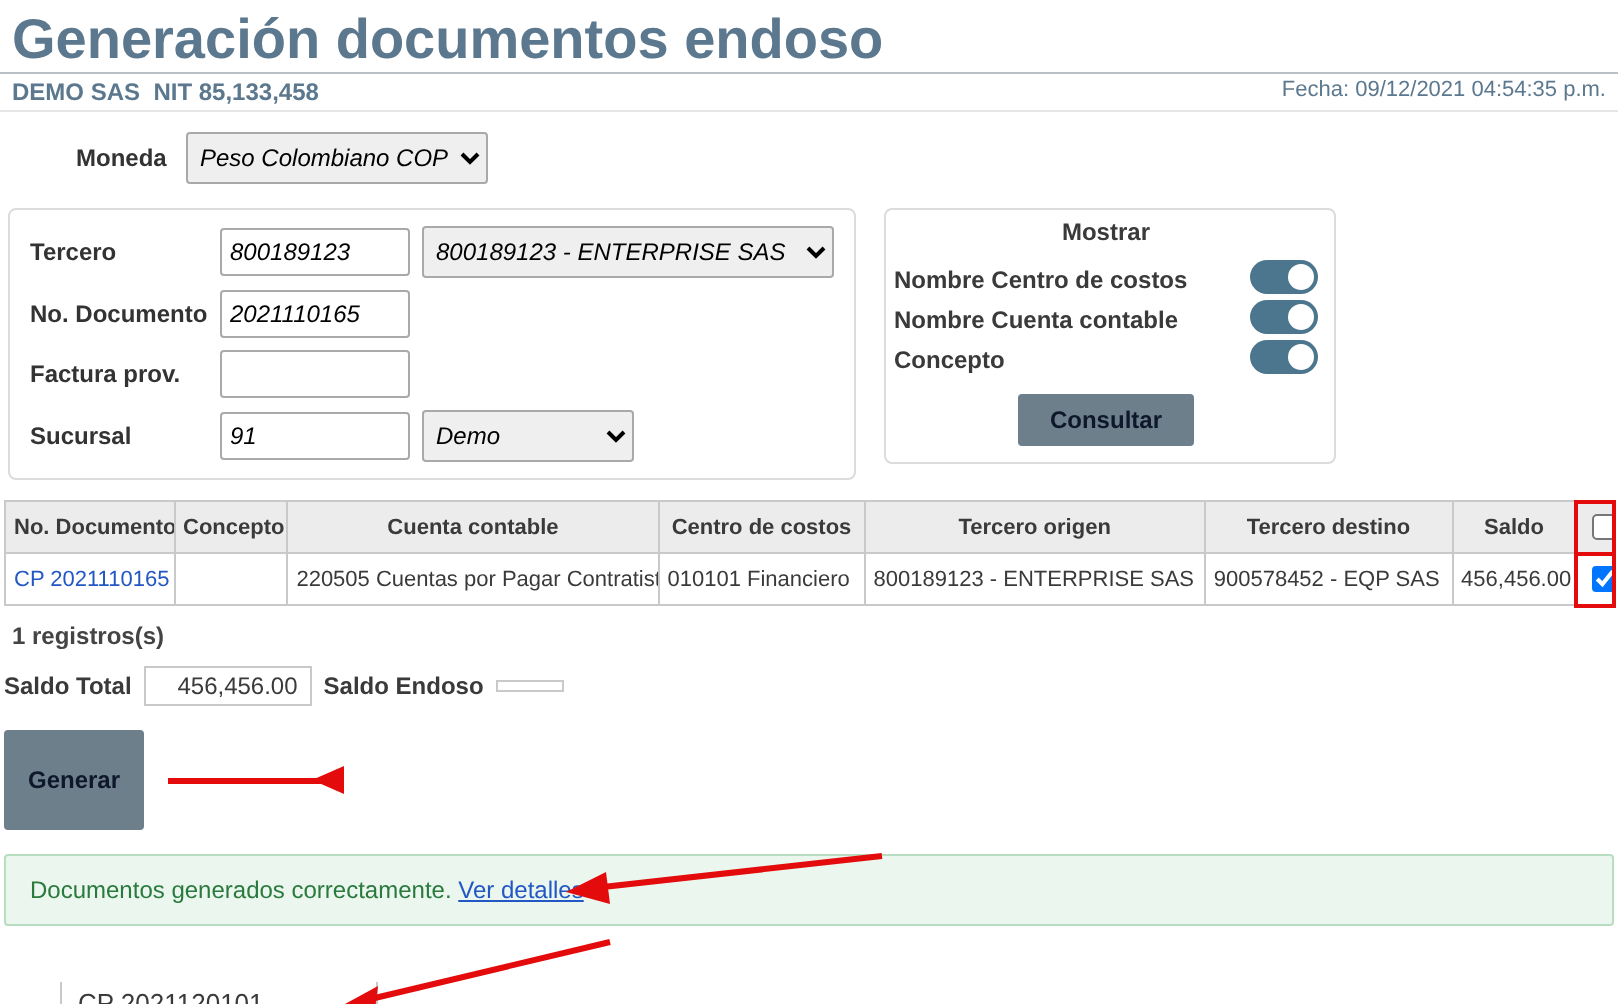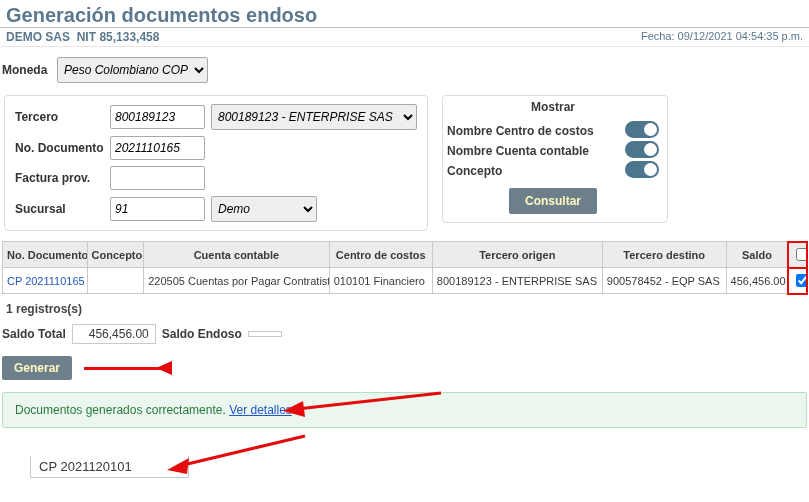--- a/index.html
+++ b/index.html
@@ -1,17 +1,17 @@
 <!DOCTYPE html>
 <html><head>
 <meta charset="utf-8">
 <style>
   html,body{margin:0;padding:0;font-family:"Segoe UI",Tahoma,sans-serif;font-size:12px;color:#3a3a3a;background:#fff;}
   .page{width:809px;position:relative;}
-  .title{font-size:20px;color:#5b788e;font-weight:600;padding:4px 6px 0 6px;}
+  .title{font-size:28px;color:#5b788e;font-weight:600;padding:4px 6px 0 6px;}
   .hr1{border:none;border-top:1px solid #b9c0c6;margin:0;}
   .subbar{display:flex;justify-content:space-between;padding:2px 6px;font-size:12px;}
   .subbar .co{color:#5b788e;font-weight:700;}
   .subbar .date{color:#5b788e;font-size:11px;}
   .hr2{border:none;border-top:1px solid #e6e6e6;margin:0 0 10px 0;}
   .row{display:flex;align-items:flex-start;padding:0 2px;}
   .fld{display:flex;align-items:center;margin-bottom:6px;}
   .fld label{display:inline-block;width:95px;font-weight:700;color:#333;}
   .fld.money label{width:55px;}
   input.text, select.sel{
@@ -19,22 +19,22 @@
     padding:2px 4px;height:18px;box-sizing:content-box;font-style:italic;
   }
   input.text{width:120px;}
   select.sel{height:22px;padding:1px 2px;}
   .left-form{border:1px solid #dcdcdc;border-radius:4px;padding:8px 10px;margin:6px 0 0 2px;}
   .mostrar-box{border:1px solid #dcdcdc;border-radius:4px;padding:4px 8px 8px 4px;margin:6px 0 0 14px;width:212px;}
   .mostrar-title{text-align:center;font-weight:700;padding-bottom:4px;}
   .mrow{display:flex;justify-content:space-between;align-items:flex-end;font-weight:700;margin:3px 0;}
   .toggle{width:34px;height:17px;border-radius:9px;background:#4b768e;position:relative;}
   .toggle .knob{width:13px;height:13px;border-radius:50%;background:#fff;position:absolute;top:2px;right:2px;}
-  .btn{background:#6c7f8a;color:#fef9c3;font-weight:700;border:none;border-radius:2px;padding:6px 16px;font-size:12px;font-family:inherit;cursor:pointer;}
-  .btn.small{padding:5px 12px;}
+  .btn{background:#6c7f8a;color:#0f172a;font-weight:700;border:none;border-radius:2px;padding:6px 16px;font-size:12px;font-family:inherit;cursor:pointer;}
+  .btn.small{padding:18px 12px;}
   .consultar-wrap{text-align:center;margin-top:10px;}
   table.grid{border-collapse:collapse;margin:10px 2px 0 2px;width:805px;table-layout:fixed;}
   table.grid th, table.grid td{border:1px solid #c9c9c9;font-size:11px;padding:3px 4px;text-align:left;white-space:nowrap;overflow:hidden;}
   table.grid th{background:#ececec;font-weight:700;text-align:center;}
   table.grid td.num{text-align:right;}
   .doc-link{color:#2257c4;}
   .chk{width:13px;height:13px;}
   .chk-cell{text-align:center;padding:0;}
   .red-frame{outline:2px solid #e30b0b;outline-offset:-1px;}
   .count{margin:8px 6px;font-weight:700;color:#444;}
@@ -63,21 +63,21 @@
 <div class="subbar">
   <div class="co">
     <span>DEMO SAS</span>&nbsp;&nbsp;<span>NIT</span> <span>85,133,458</span>
   </div>
   <div class="date">
     <span>Fecha:</span> <span>09/12/2021 04:54:35 p.m.</span>
   </div>
 </div>
 <hr class="hr2">
 
-<div class="fld money" style="padding-left:2px;">
+<div class="fld money" style="padding-left:2px;margin-left:36px;">
   <label>Moneda</label>
   <select class="sel" style="width:145px">
     <option>Peso Colombiano COP</option>
   </select>
 </div>
 
 <div class="row">
   <div class="left-form">
     <div class="fld">
       <label>Tercero</label>

